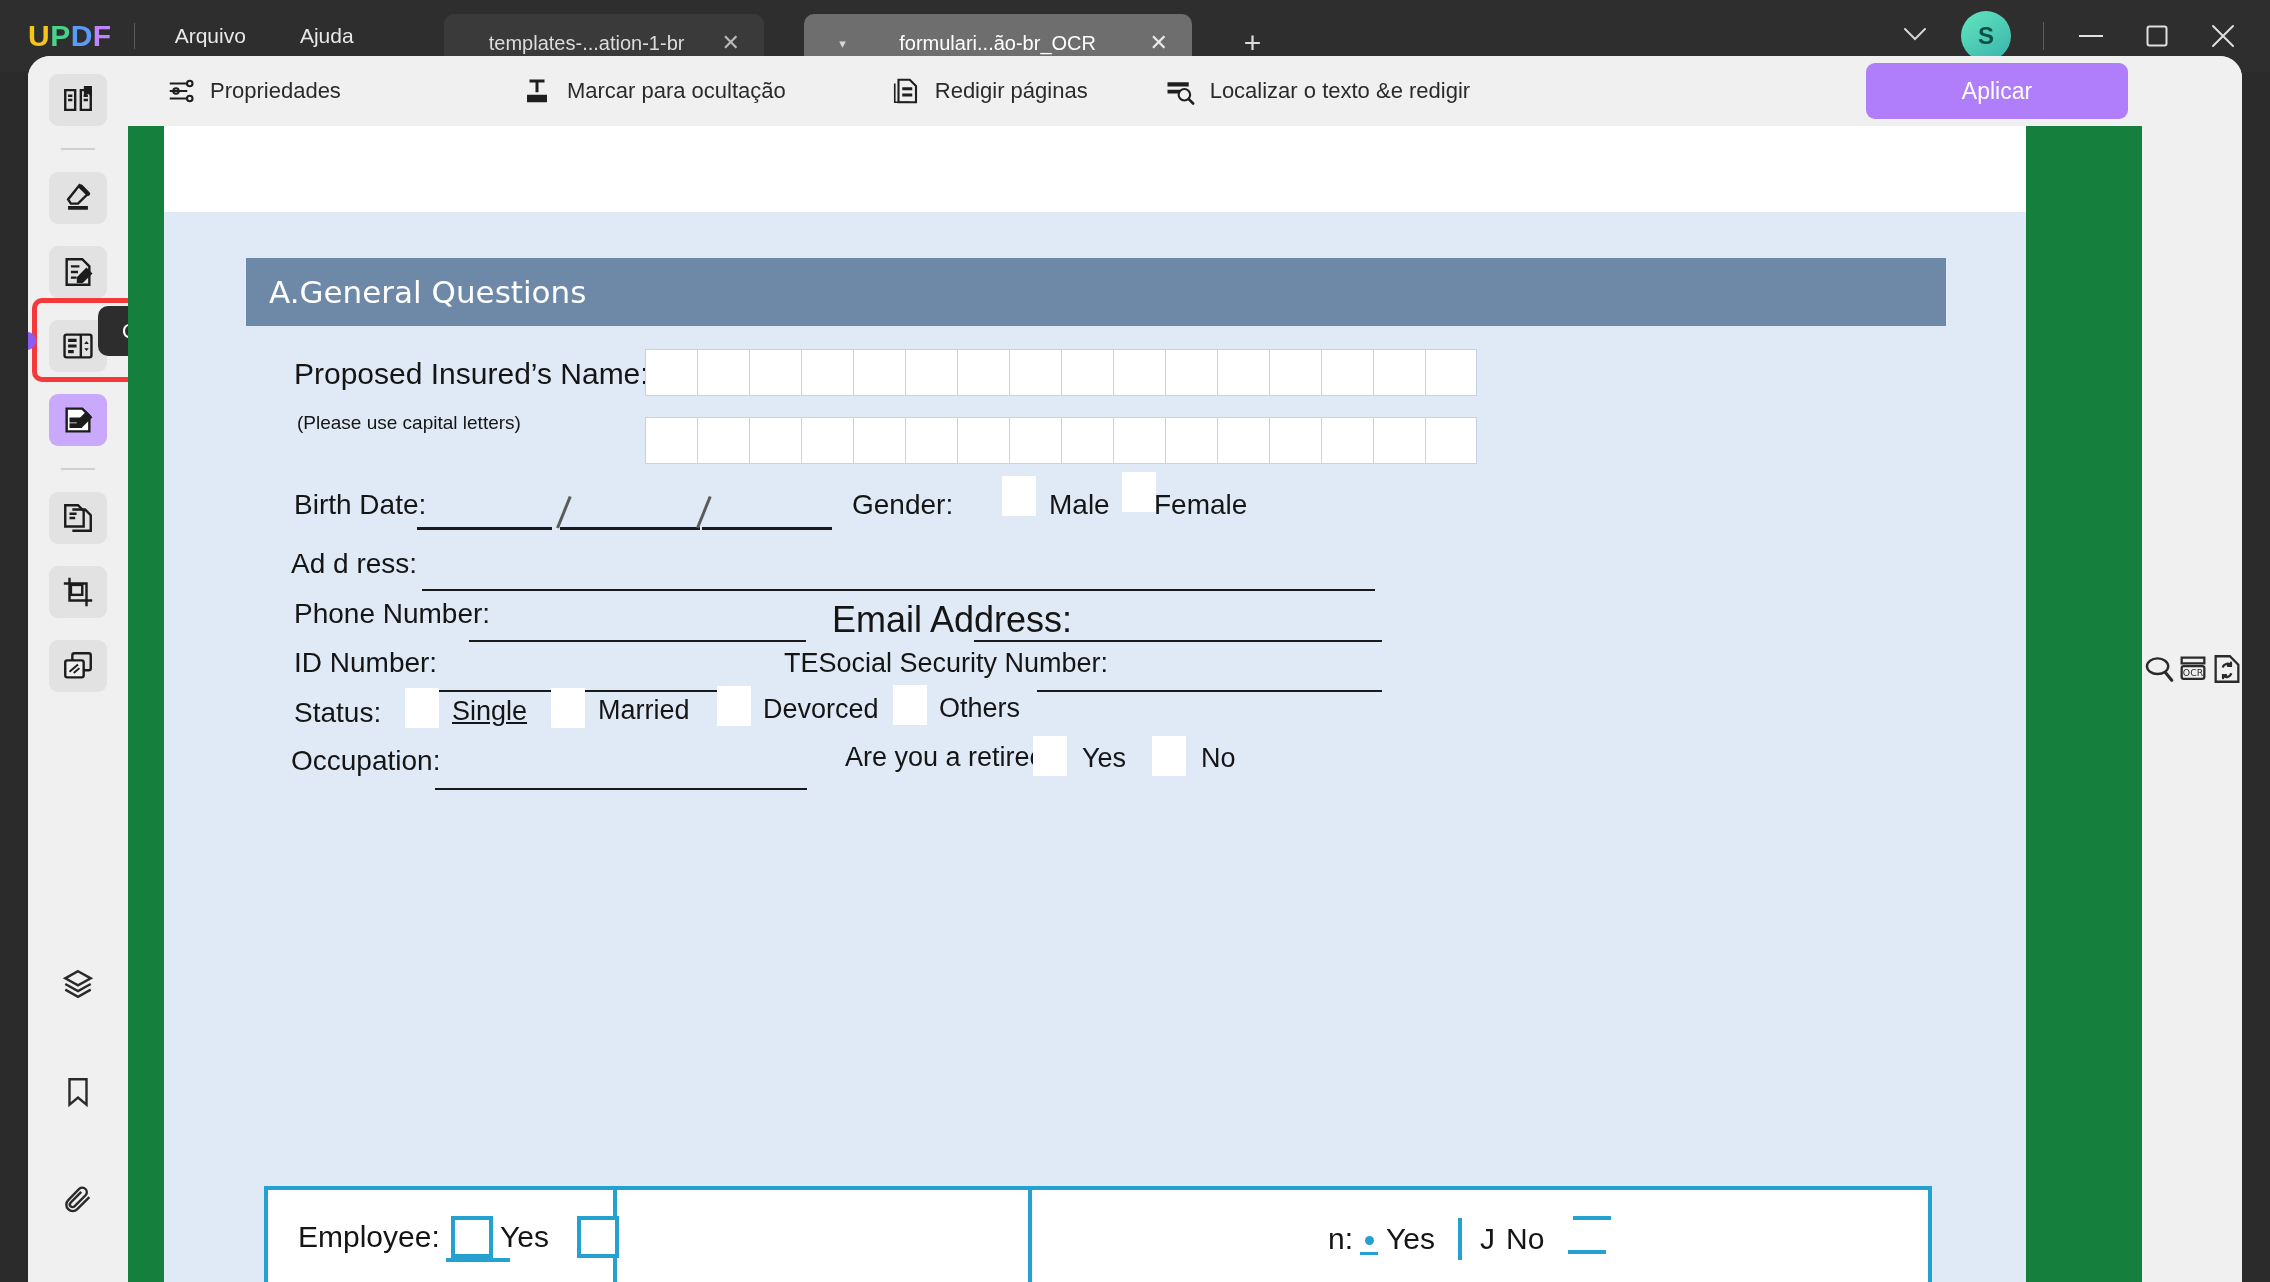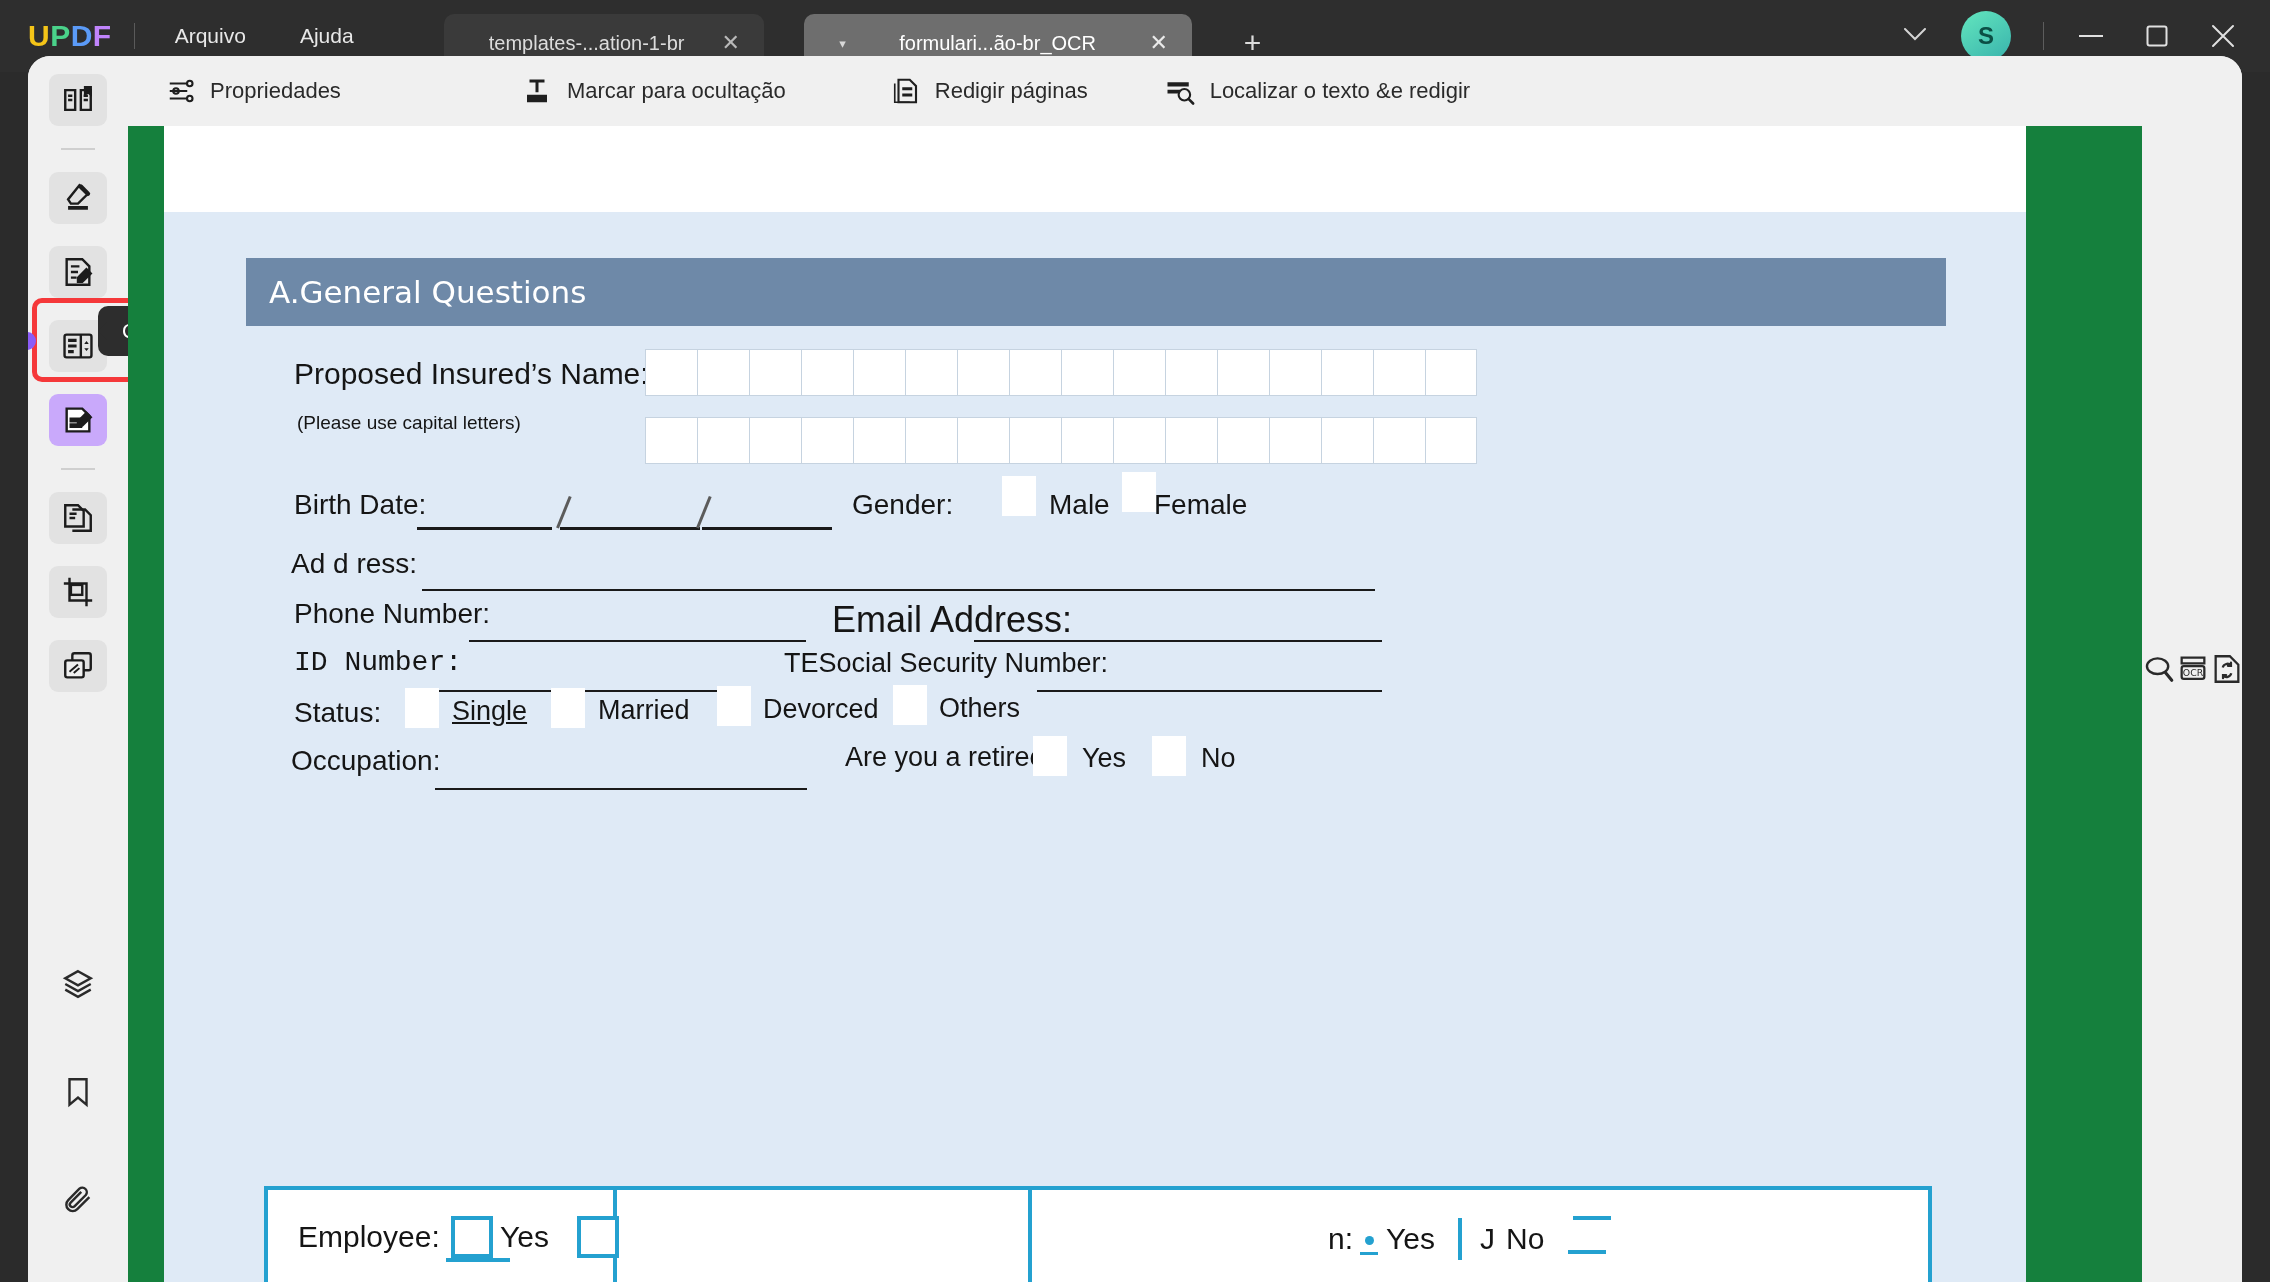--- a/index.html
+++ b/index.html
@@ -384,20 +384,21 @@
         <svg width="32" height="30" viewBox="0 0 24 24" fill="none" stroke="#1f1f1f" stroke-width="1.7">
           <rect x="2" y="5" width="17" height="3.4" fill="#1f1f1f" stroke="none"></rect>
           <rect x="2" y="11" width="10" height="3" fill="#1f1f1f" stroke="none"></rect>
           <circle cx="15.5" cy="15" r="4.6"></circle>
             <path d="M19 18.5L22.5 22" stroke-width="2.1" stroke-linecap="round"></path>
         </svg>
       </span>
       <span>Localizar o texto &amp;e redigir</span>
     </div>
 
+    <button id="apply-btn">Aplicar</button>
   </div>
 
   <div id="rightrail">
     <div class="rail-icon">
       <svg width="34" height="34" viewBox="0 0 24 24" fill="none" stroke="#2a2a2a" stroke-width="1.7">
         <ellipse cx="11" cy="10" rx="7.5" ry="5.5"></ellipse>
           <path d="M16.5 14.5L21 20" stroke-width="2.2" stroke-linecap="round"></path>
       </svg>
     </div>
     <div class="rail-sep"></div>
@@ -523,21 +524,21 @@
         <div class="lbl" style="left:990px; top:277px; font-size:28px;">Female</div>
 
         <div class="lbl" style="left:127px; top:336px; font-size:28px;">Ad d ress:</div>
         <div class="thinline" style="left:258px; top:377px; width:953px;"></div>
 
         <div class="lbl" style="left:130px; top:386px; font-size:28px;">Phone Number:</div>
         <div class="thinline" style="left:305px; top:428px; width:337px;"></div>
         <div class="lbl" style="left:668px; top:387px; font-size:36px;">Email Address:</div>
         <div class="thinline" style="left:810px; top:428px; width:408px;"></div>
 
-        <div class="lbl" style="left:130px; top:435px; font-size:28px;font-family:Liberation Mono, monospace;">ID Number:</div>
+        <div class="lbl" style="left:130px; top:435px; font-size:28px;">ID Number:</div>
         <div class="thinline" style="left:266px; top:478px; width:316px;"></div>
         <div class="lbl" style="left:620px; top:436px; font-size:27px;">TESocial Security Number:</div>
         <div class="thinline" style="left:873px; top:478px; width:345px;"></div>
 
         <div class="lbl" style="left:130px; top:485px; font-size:28px;">Status:</div>
         <div class="cbox" style="left:241px; top:476px;"></div>
         <div class="lbl" style="left:288px; top:484px; font-size:27px;text-decoration:underline;">Single</div>
         <div class="cbox" style="left:387px; top:476px;"></div>
         <div class="lbl" style="left:434px; top:483px; font-size:27px;">Married</div>
         <div class="cbox" style="left:553px; top:474px;"></div>

